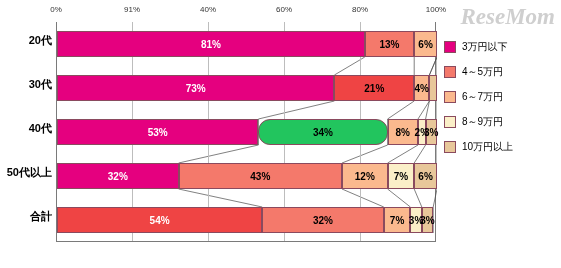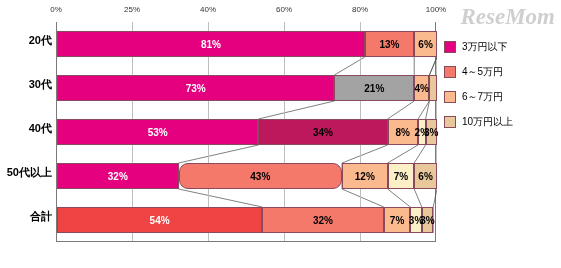--- a/index.html
+++ b/index.html
@@ -87,21 +87,21 @@
 </style>
 </head>
 <body>
 
 <div id="chart-root">
 
   <div class="watermark">ReseMom</div>
 
   <div class="xaxis-labels" id="xaxis-labels">
       <div class="xtick" style="left: 0px;">0%</div>
-      <div class="xtick" style="left: 76px;">25%</div>
+      <div class="xtick" style="left: 76px;">91%</div>
       <div class="xtick" style="left: 152px;">40%</div>
       <div class="xtick" style="left: 228px;">60%</div>
       <div class="xtick" style="left: 304px;">80%</div>
       <div class="xtick" style="left: 380px;">100%</div>
     </div>
 
   <div class="plot-top-line"></div>
 
   <div class="ytick-wrap" id="ytick-wrap">
       <div class="ytick" style="top: 15px;">20代</div>
@@ -131,52 +131,52 @@
           <span class="lbl">13%</span>
         </div>
         <div class="seg" style="left: 357.2px; width: 22.8px; background: rgb(251, 185, 142);">
           <span class="lbl">6%</span>
         </div>
       </div>
       <div class="row" style="top: 53px; width: 380px;">
         <div class="seg" style="left: 0px; width: 277.4px; background: rgb(229, 0, 127);">
           <span class="lbl" style="color: rgb(255, 255, 255);">73%</span>
         </div>
-        <div class="seg" style="left: 277.4px; width: 79.8px; background: #a3a3a3;">
+        <div class="seg" style="left: 277.4px; width: 79.8px; background: #ef4444;">
           <span class="lbl">21%</span>
         </div>
         <div class="seg" style="left: 357.2px; width: 15.2px; background: rgb(251, 185, 142);">
           <span class="lbl">4%</span>
         </div>
         <div class="seg" style="left: 372.4px; width: 7.6px; background: rgb(232, 199, 154);">
           <span class="lbl"></span>
         </div>
       </div>
       <div class="row" style="top: 97px; width: 380px;">
         <div class="seg" style="left: 0px; width: 201.4px; background: rgb(229, 0, 127);">
           <span class="lbl" style="color: rgb(255, 255, 255);">53%</span>
         </div>
-        <div class="seg" style="left: 201.4px; width: 129.2px; background: #be185d;">
+        <div class="seg" style="left: 201.4px; width: 129.2px; background: #22c55e; border-radius: 12px;">
           <span class="lbl">34%</span>
         </div>
         <div class="seg" style="left: 330.6px; width: 30.4px; background: rgb(251, 185, 142);">
           <span class="lbl">8%</span>
         </div>
         <div class="seg" style="left: 361px; width: 7.6px; background: rgb(251, 239, 200);">
           <span class="lbl">2%</span>
         </div>
         <div class="seg" style="left: 368.6px; width: 11.4px; background: rgb(232, 199, 154);">
           <span class="lbl">3%</span>
         </div>
       </div>
       <div class="row" style="top: 141px; width: 380px;">
         <div class="seg" style="left: 0px; width: 121.6px; background: rgb(229, 0, 127);">
           <span class="lbl" style="color: rgb(255, 255, 255);">32%</span>
         </div>
-        <div class="seg" style="left: 121.6px; width: 163.4px; background: rgb(244, 121, 107); border-radius: 9px;">
+        <div class="seg" style="left: 121.6px; width: 163.4px; background: rgb(244, 121, 107);">
           <span class="lbl">43%</span>
         </div>
         <div class="seg" style="left: 285px; width: 45.6px; background: rgb(251, 185, 142); align-items: center;">
           <span class="lbl">12%</span>
         </div>
         <div class="seg" style="left: 330.6px; width: 26.6px; background: rgb(251, 239, 200);">
           <span class="lbl">7%</span>
         </div>
         <div class="seg" style="left: 357.2px; width: 22.8px; background: rgb(232, 199, 154);">
           <span class="lbl">6%</span>
@@ -208,18 +208,22 @@
       </div>
       <div class="legend-item">
         <span class="legend-swatch" style="background: rgb(244, 121, 107);"></span>
         <span class="legend-label">4～5万円</span>
       </div>
       <div class="legend-item">
         <span class="legend-swatch" style="background: rgb(251, 185, 142);"></span>
         <span class="legend-label">6～7万円</span>
       </div>
       <div class="legend-item">
+        <span class="legend-swatch" style="background: rgb(251, 239, 200);"></span>
+        <span class="legend-label">8～9万円</span>
+      </div>
+      <div class="legend-item">
         <span class="legend-swatch" style="background: rgb(232, 199, 154);"></span>
         <span class="legend-label">10万円以上</span>
       </div>
     </div>
 
 </div>
 
 </body></html>

